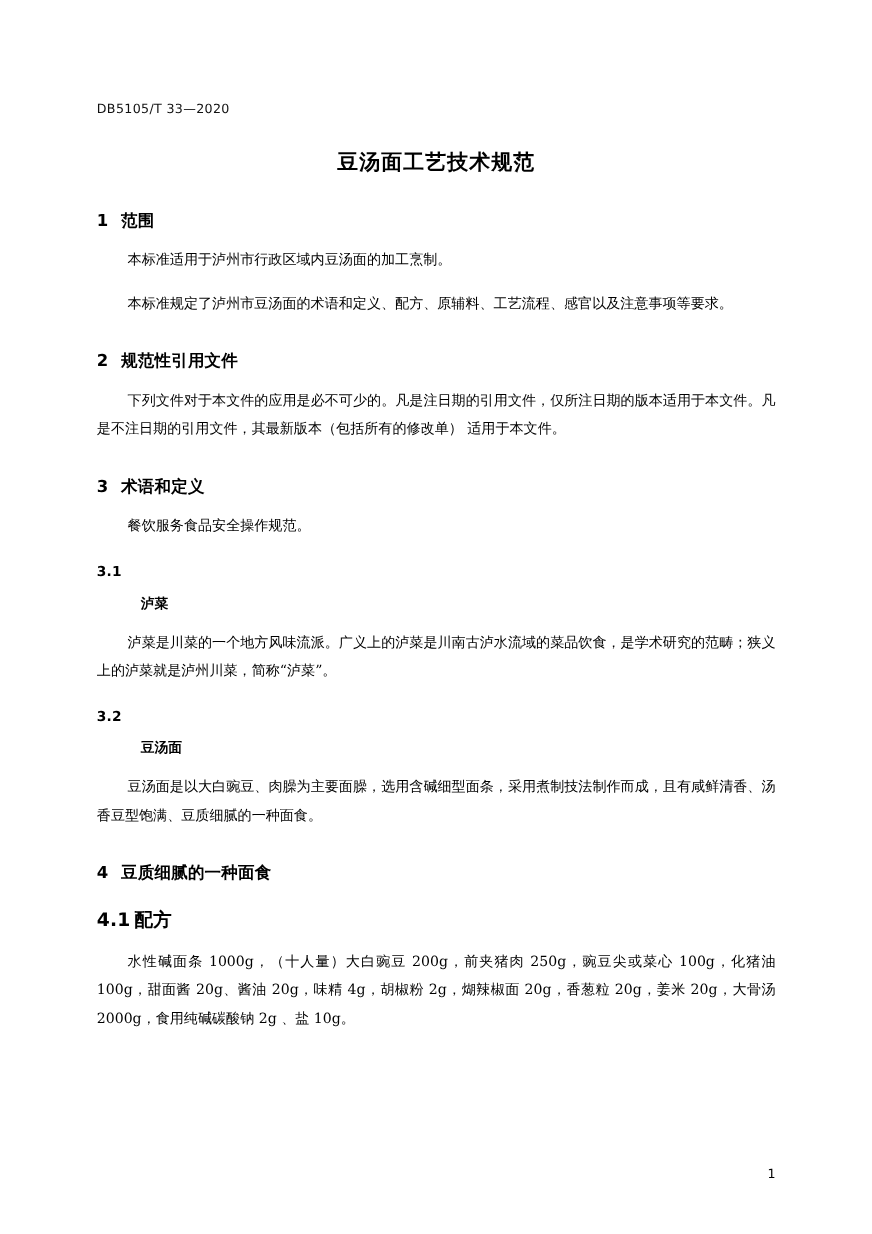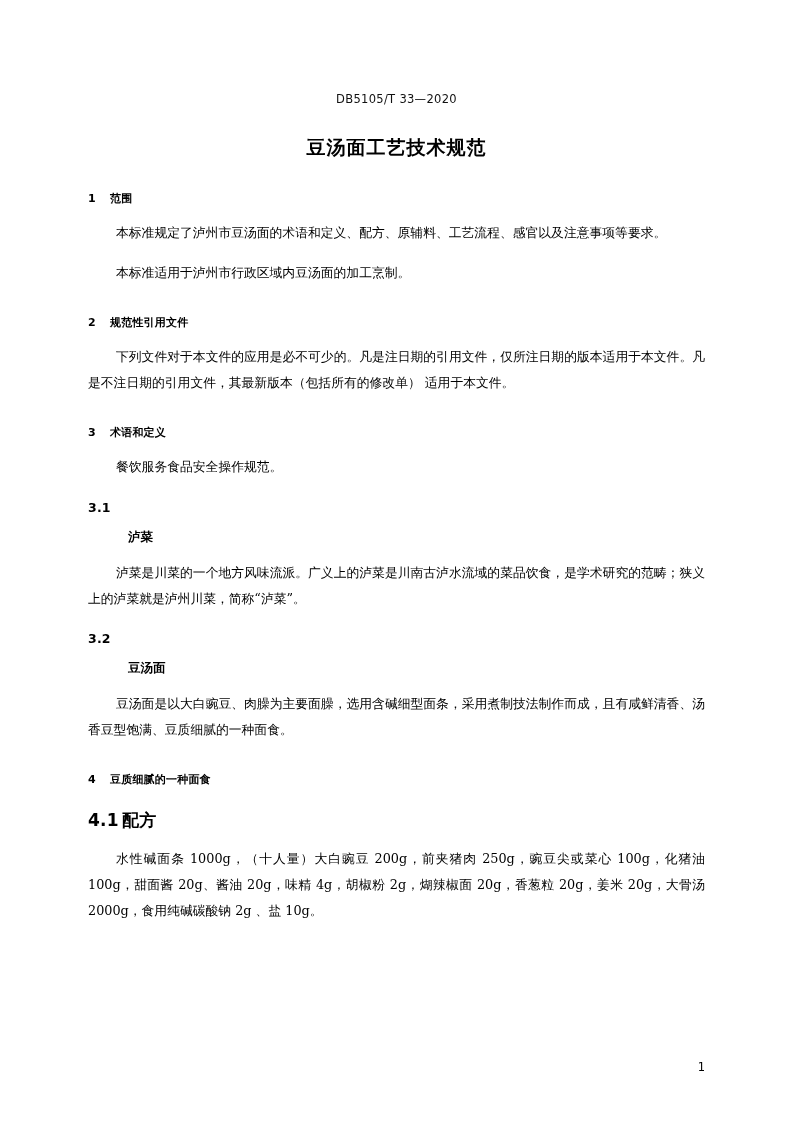--- a/index.html
+++ b/index.html
@@ -18,39 +18,39 @@
     color: #000000;
     overflow: hidden;
   }
   .content {
     position: absolute;
     left: 88px;
     right: 88px;
     top: 92px;
   }
   .header-code {
-    text-align: center;
+    text-align: left;
     font-family: "DejaVu Sans", "Liberation Sans", sans-serif;
     font-size: 11.5px;
     letter-spacing: 0.3px;
     color: #111;
   }
   .doc-title {
     text-align: center;
     font-family: "DejaVu Sans", "Liberation Sans", sans-serif;
     font-weight: bold;
     font-size: 19px;
     letter-spacing: 1px;
     margin-top: 29px;
     margin-bottom: 0;
   }
   .sec-head {
     font-family: "DejaVu Sans", "Liberation Sans", sans-serif;
     font-weight: bold;
-    font-size: 11px;
+    font-size: 15px;
     margin-top: 30px;
     letter-spacing: 0.2px;
   }
   .sec-head .num {
     display: inline-block;
     min-width: 22px;
   }
   .sub-head {
     font-family: "DejaVu Sans", "Liberation Sans", sans-serif;
     font-weight: bold;
@@ -106,22 +106,22 @@
 <div class="page">
   <div class="content">
 
     <div class="header-code">DB5105/T  33—2020</div>
 
     <h1 class="doc-title">豆汤面工艺技术规范</h1>
 
     <div class="sec-head">
       <span class="num">1</span><span>范围</span>
     </div>
+    <p class="body">本标准适用于泸州市行政区域内豆汤面的加工烹制。</p>
     <p class="body">本标准规定了泸州市豆汤面的术语和定义、配方、原辅料、工艺流程、感官以及注意事项等要求。</p>
-    <p class="body">本标准适用于泸州市行政区域内豆汤面的加工烹制。</p>
 
     <div class="sec-head">
       <span class="num">2</span><span>规范性引用文件</span>
     </div>
     <p class="body">下列文件对于本文件的应用是必不可少的。凡是注日期的引用文件，仅所注日期的版本适用于本文件。凡是不注日期的引用文件，其最新版本（包括所有的修改单） 适用于本文件。</p>
 
     <div class="sec-head">
       <span class="num">3</span><span>术语和定义</span>
     </div>
     <p class="body">餐饮服务食品安全操作规范。</p>

